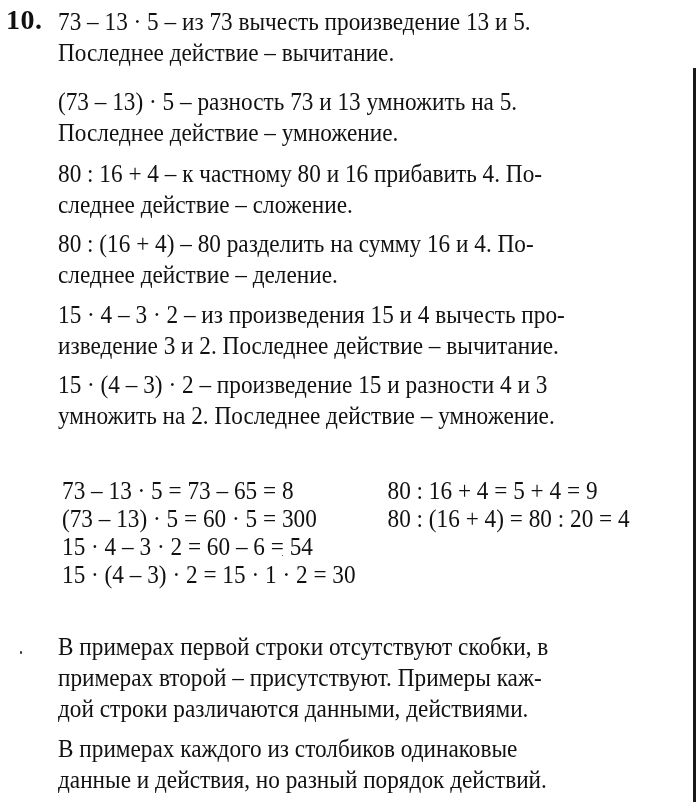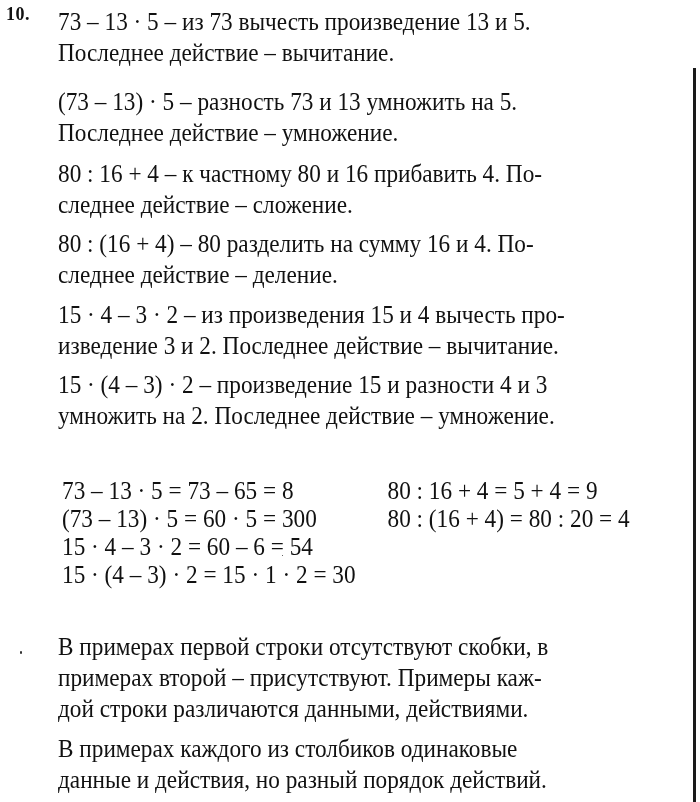--- a/index.html
+++ b/index.html
@@ -17,21 +17,21 @@
     }
     .page {
       position: absolute;
       left: 0; top: 0;
       width: 700px; height: 802px;
     }
     .task-number {
       position: absolute;
       left: 6px;
       top: 4px;
-      font-size: 18px;
+      font-size: 28px;
       font-weight: bold;
       letter-spacing: 0.5px;
     }
     .para {
       position: absolute;
       left: 58px;
       width: 626px;
       font-size: 25px;
       line-height: 31px;
       text-align: justify;

